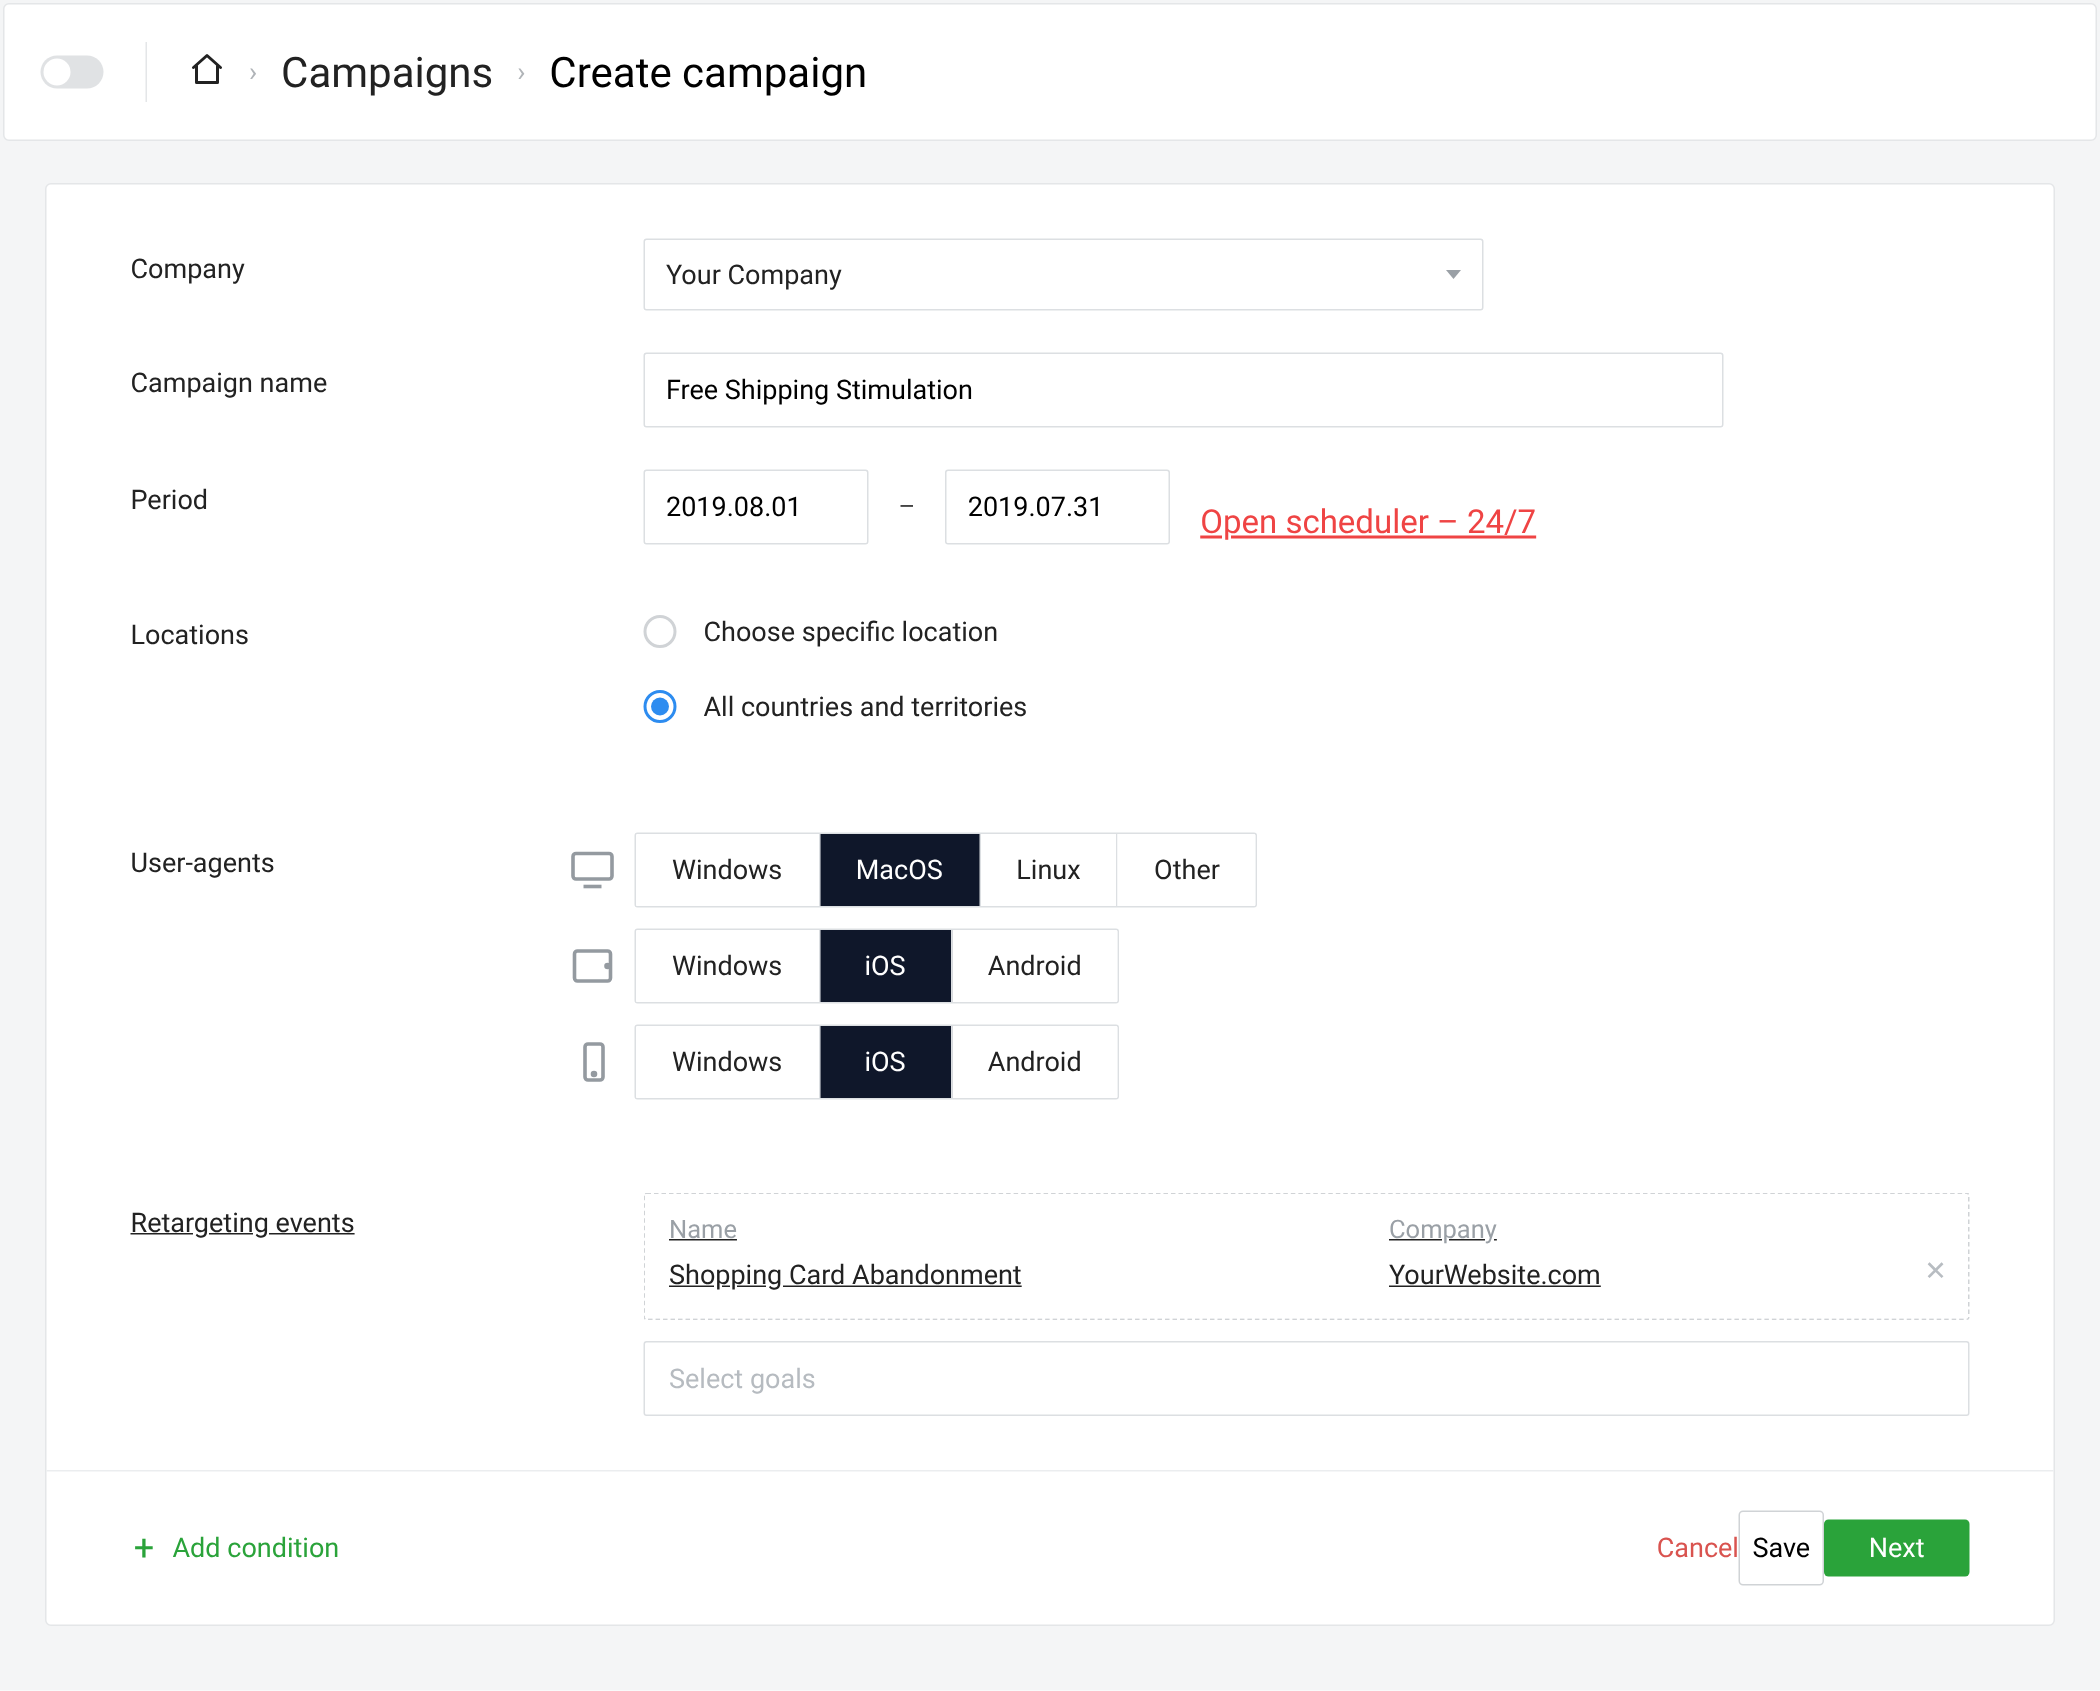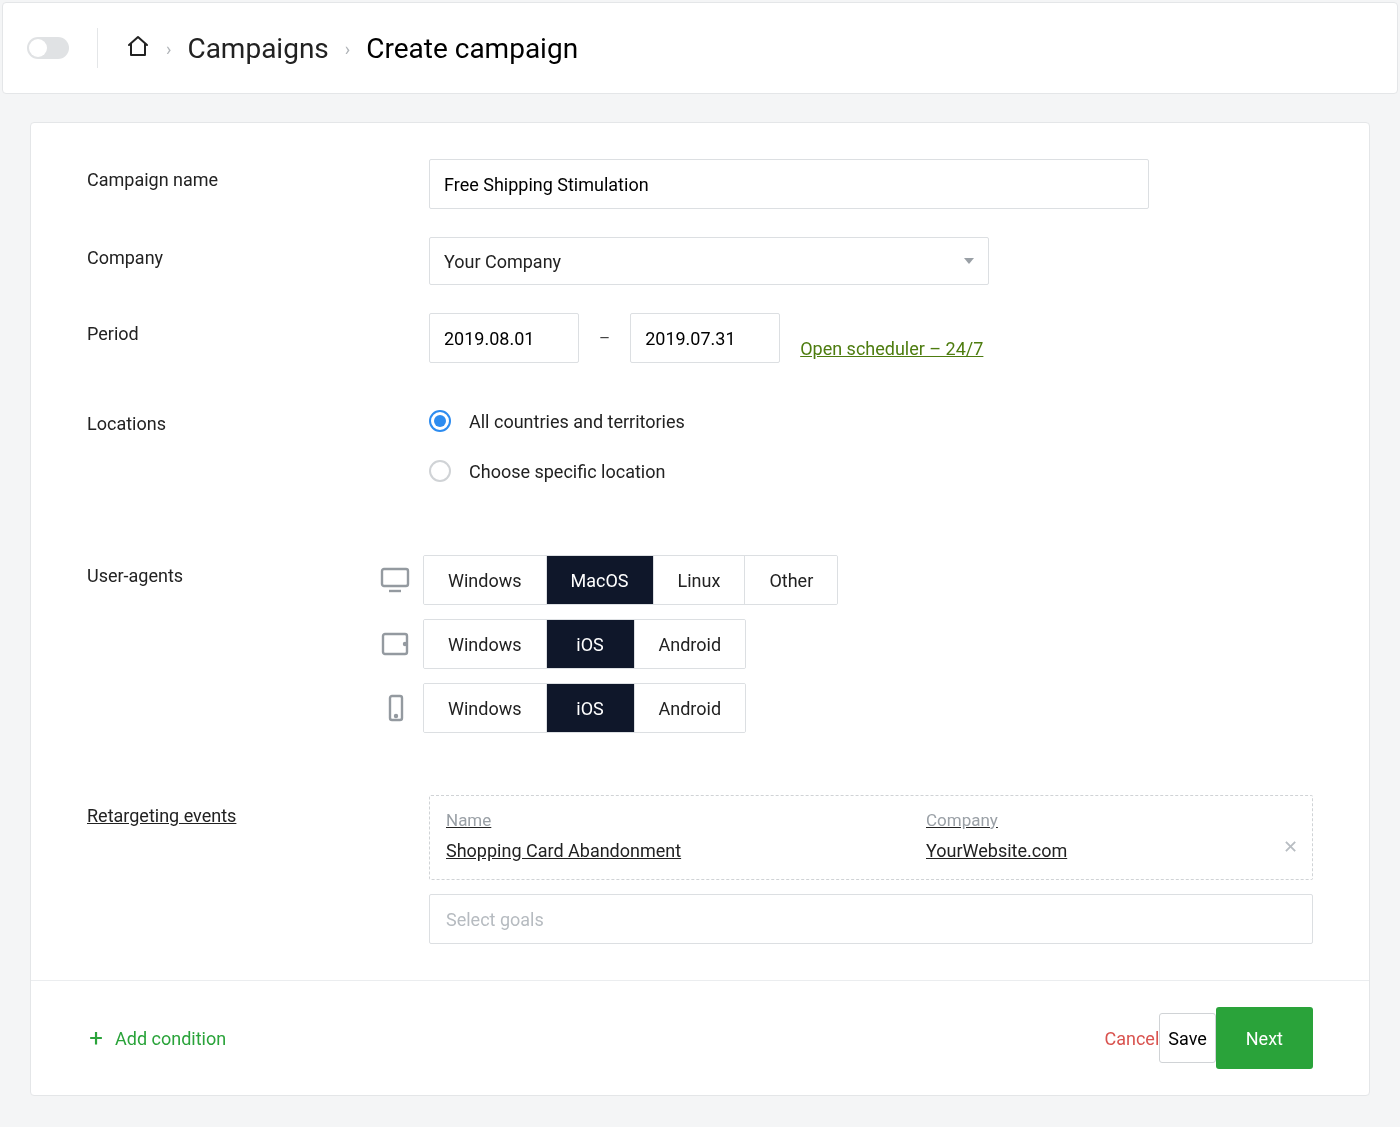--- a/index.html
+++ b/index.html
@@ -90,21 +90,21 @@
       border: 1px solid #dcdfe2;
       border-radius: 2px;
       height: 50px;
       width: 150px;
       padding: 0 14px;
       font-size: 18px;
       font-family: inherit;
       text-align: left;
     }
     .dash { color: #444; }
-    .sched-link { color: #4d7c0f; font-size: 18px; margin-top: 21px; }
+    .sched-link { color: #ef4444; font-size: 22px; margin-top: 21px; }
     .loc-block { margin-top: 40px; }
     .radio-row { display: flex; align-items: center; height: 36px; margin-bottom: 14px; }
     .radio {
       width: 22px; height: 22px;
       border: 2px solid #d0d3d6;
       border-radius: 50%;
       margin-right: 18px;
       position: relative;
       flex-shrink: 0;
     }
@@ -187,21 +187,21 @@
       height: 50px;
       padding: 0 8px;
       background: #fff;
       border: 1px solid #d0d3d6;
       border-radius: 3px;
       font-size: 18px;
       font-family: inherit;
       cursor: pointer;
     }
     .next-btn {
-      height: 62px;
+      height: 38px;
       padding: 0 30px;
       background: #2aa33a;
       color: #fff;
       border: none;
       border-radius: 3px;
       font-size: 18px;
       font-family: inherit;
       cursor: pointer;
     }
   </style>
@@ -220,58 +220,58 @@
   <span class="chev">›</span>
   <span class="bc-link">Campaigns</span>
   <span class="chev">›</span>
   <span class="bc-current">Create campaign</span>
 </div>
 
 <div class="main-card">
   <div class="form-area">
 
     <div class="row">
-      <div class="label-col">Campaign name</div>
-      <div class="field-col">
-        <input class="text-input" type="text" value="Free Shipping Stimulation" style="">
-      </div>
-    </div>
-
-    <div class="row">
       <div class="label-col">Company</div>
       <div class="field-col">
         <div class="select-box">
           <span>Your Company</span>
           <span class="caret"></span>
         </div>
+      </div>
+    </div>
+
+    <div class="row">
+      <div class="label-col">Campaign name</div>
+      <div class="field-col">
+        <input class="text-input" type="text" value="Free Shipping Stimulation" style="">
       </div>
     </div>
 
     <div class="row">
       <div class="label-col">Period</div>
       <div class="field-col">
         <div class="period-wrap">
           <input class="date-input" type="text" value="2019.08.01" style="">
           <span class="dash">–</span>
           <input class="date-input" type="text" value="2019.07.31" style="">
           <a href="#" class="sched-link">Open scheduler – 24/7</a>
         </div>
       </div>
     </div>
 
     <div class="row loc-block">
       <div class="label-col">Locations</div>
       <div class="field-col">
         <div class="radio-row">
+          <span class="radio"></span>
+          <span class="radio-label">Choose specific location</span>
+        </div>
+        <div class="radio-row">
           <span class="radio checked"></span>
           <span class="radio-label">All countries and territories</span>
-        </div>
-        <div class="radio-row">
-          <span class="radio"></span>
-          <span class="radio-label">Choose specific location</span>
         </div>
       </div>
     </div>
 
     <div class="row ua-block">
       <div class="label-col" style="width:286px;">User-agents</div>
       <div class="field-col">
 
         <div class="ua-row">
           <span class="dev-icon">

